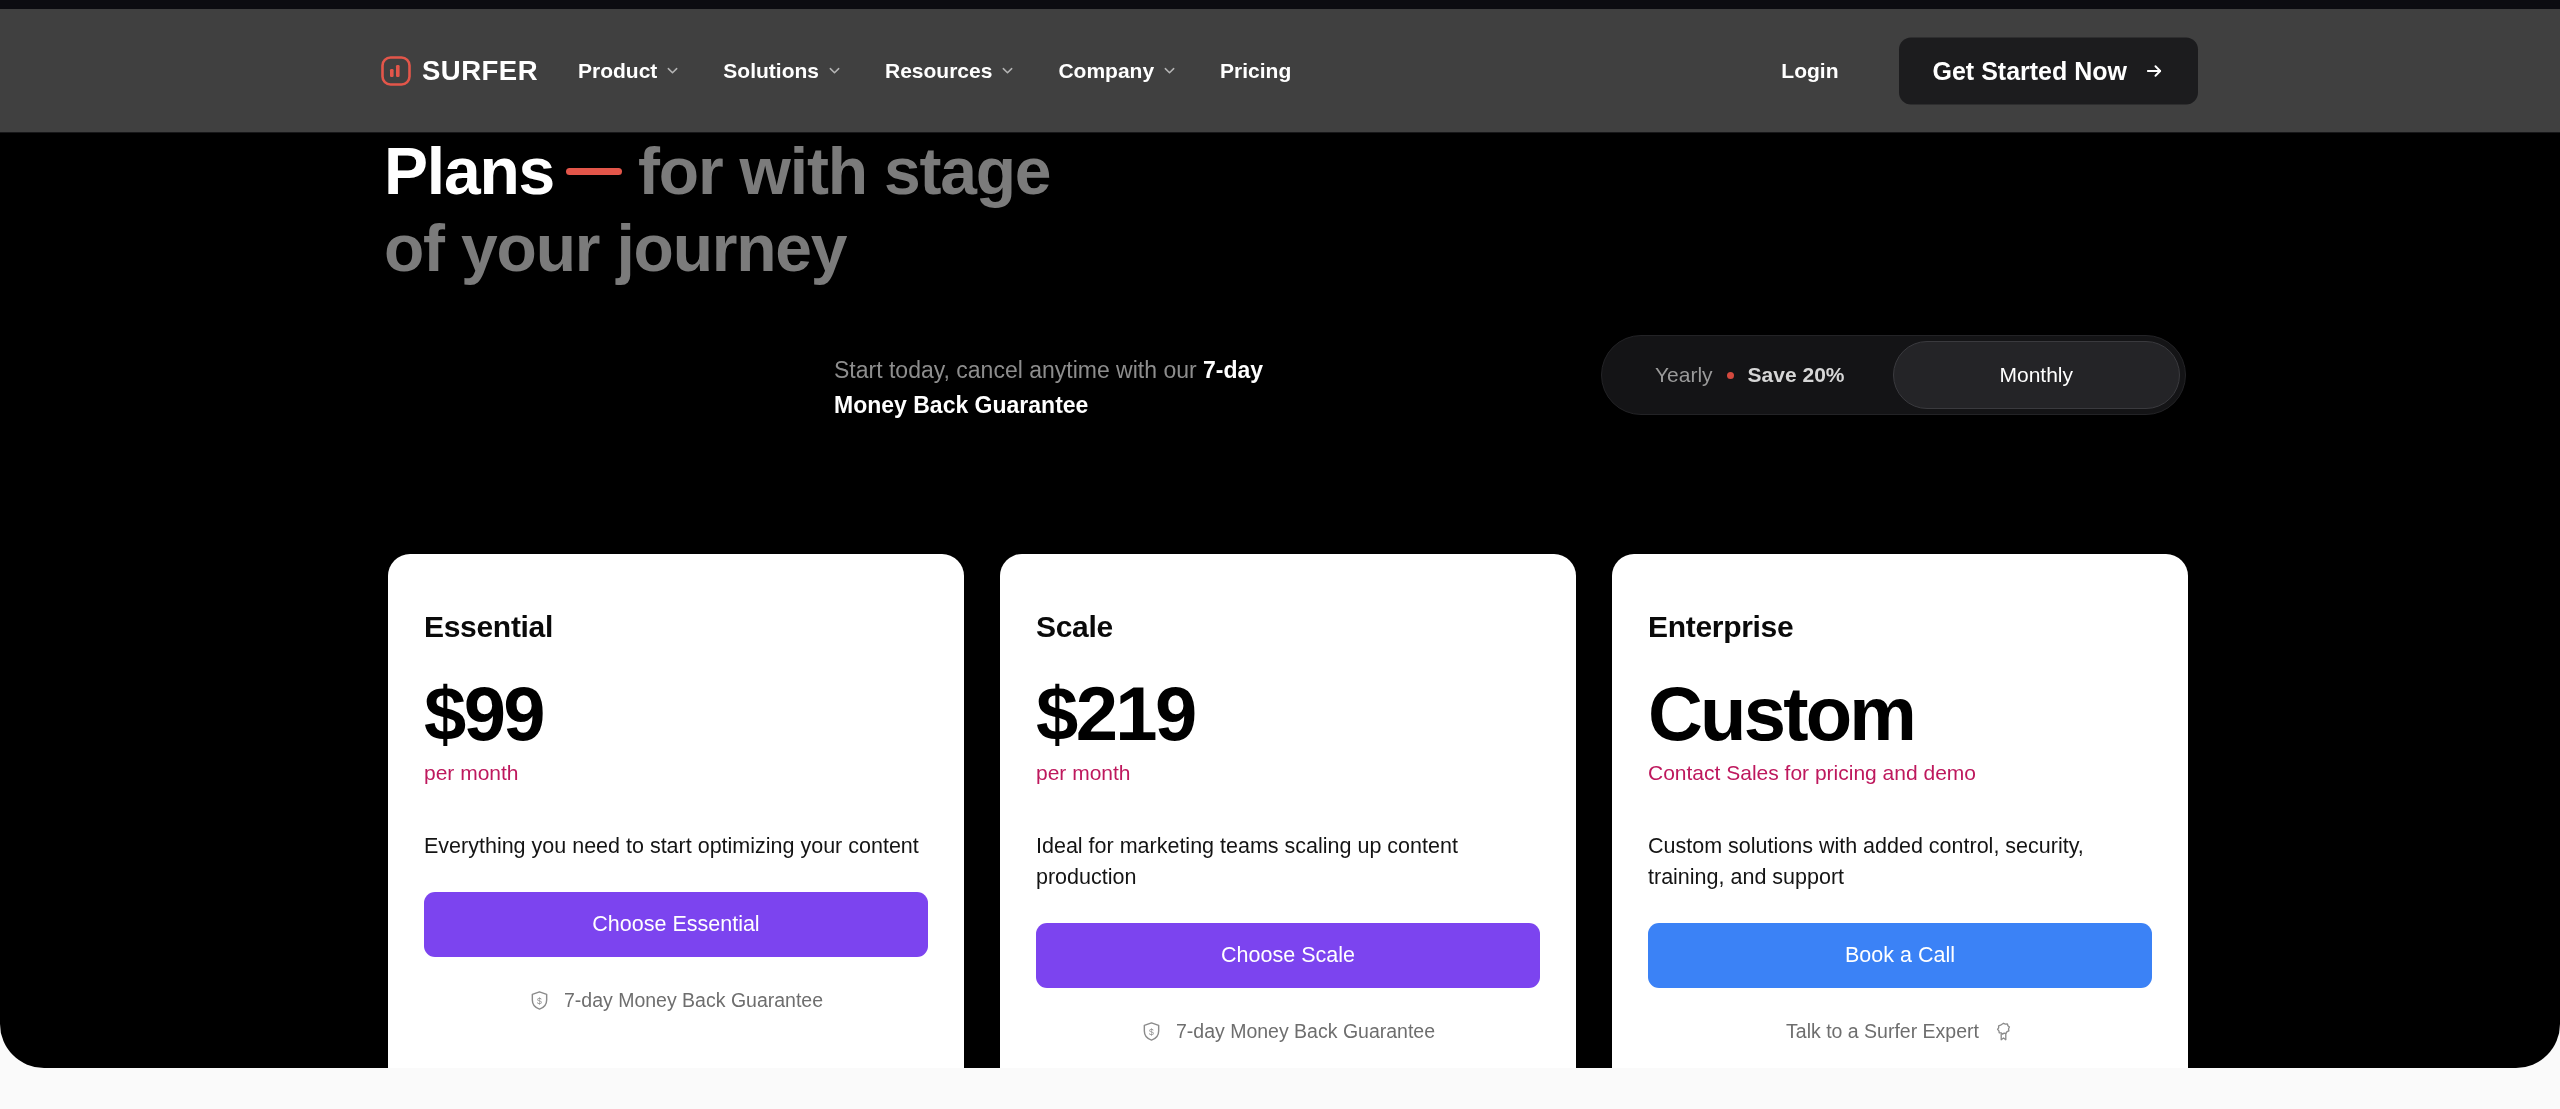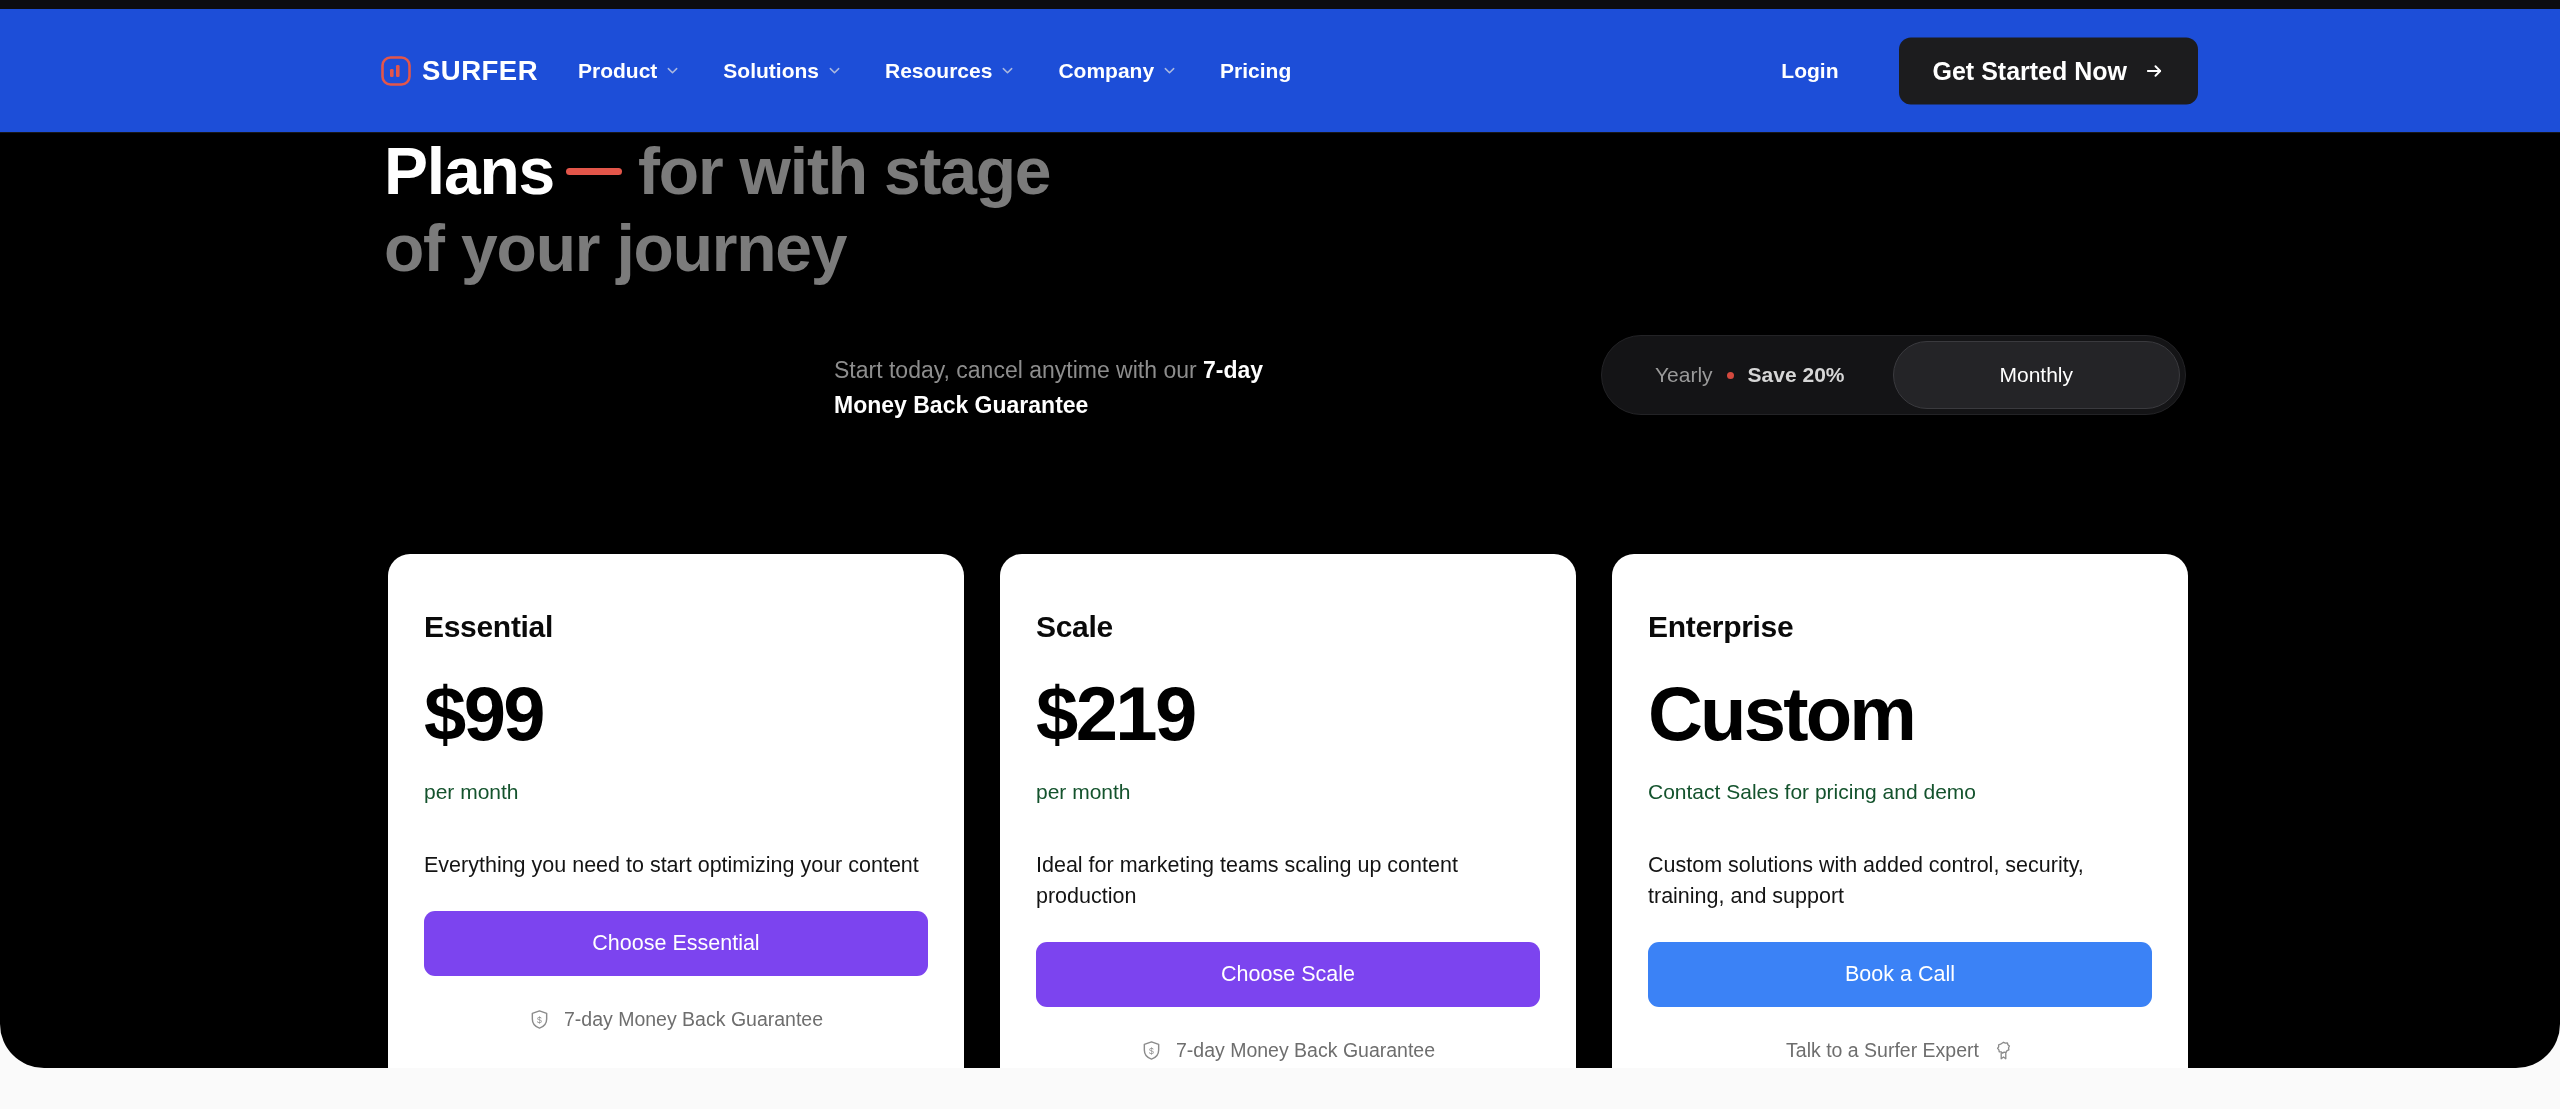--- a/index.html
+++ b/index.html
@@ -41,21 +41,21 @@
     border-bottom-right-radius: 44px;
     overflow: hidden;
   }
 
   
   .site-header {
     position: absolute;
     top: 0; left: 0;
     width: 2560px;
     height: 124px;
-    background: #1d4ed8;
+    background: #404040;
     border-bottom: 1px solid #171719;
     display: flex;
     align-items: center;
   }
 
   .header-inner {
     position: relative;
     width: 2560px;
     height: 124px;
     display: flex;
@@ -253,23 +253,23 @@
   .card-price {
     margin-top: 32px;
     font-size: 76px;
     font-weight: 700;
     color: #000000;
     letter-spacing: -2.6px;
     line-height: 1;
   }
   .card-price.custom { font-size: 76px; letter-spacing: -2.8px; }
   .card-period {
-    margin-top: 28px;
+    margin-top: 9px;
     font-size: 21px;
-    color: #14532d;
+    color: #be185d;
   }
   .card-desc {
     margin-top: 46px;
     font-size: 21.5px;
     line-height: 1.44;
     color: #141414;
   }
   .card-btn {
     margin-top: 30px;
     display: block;

